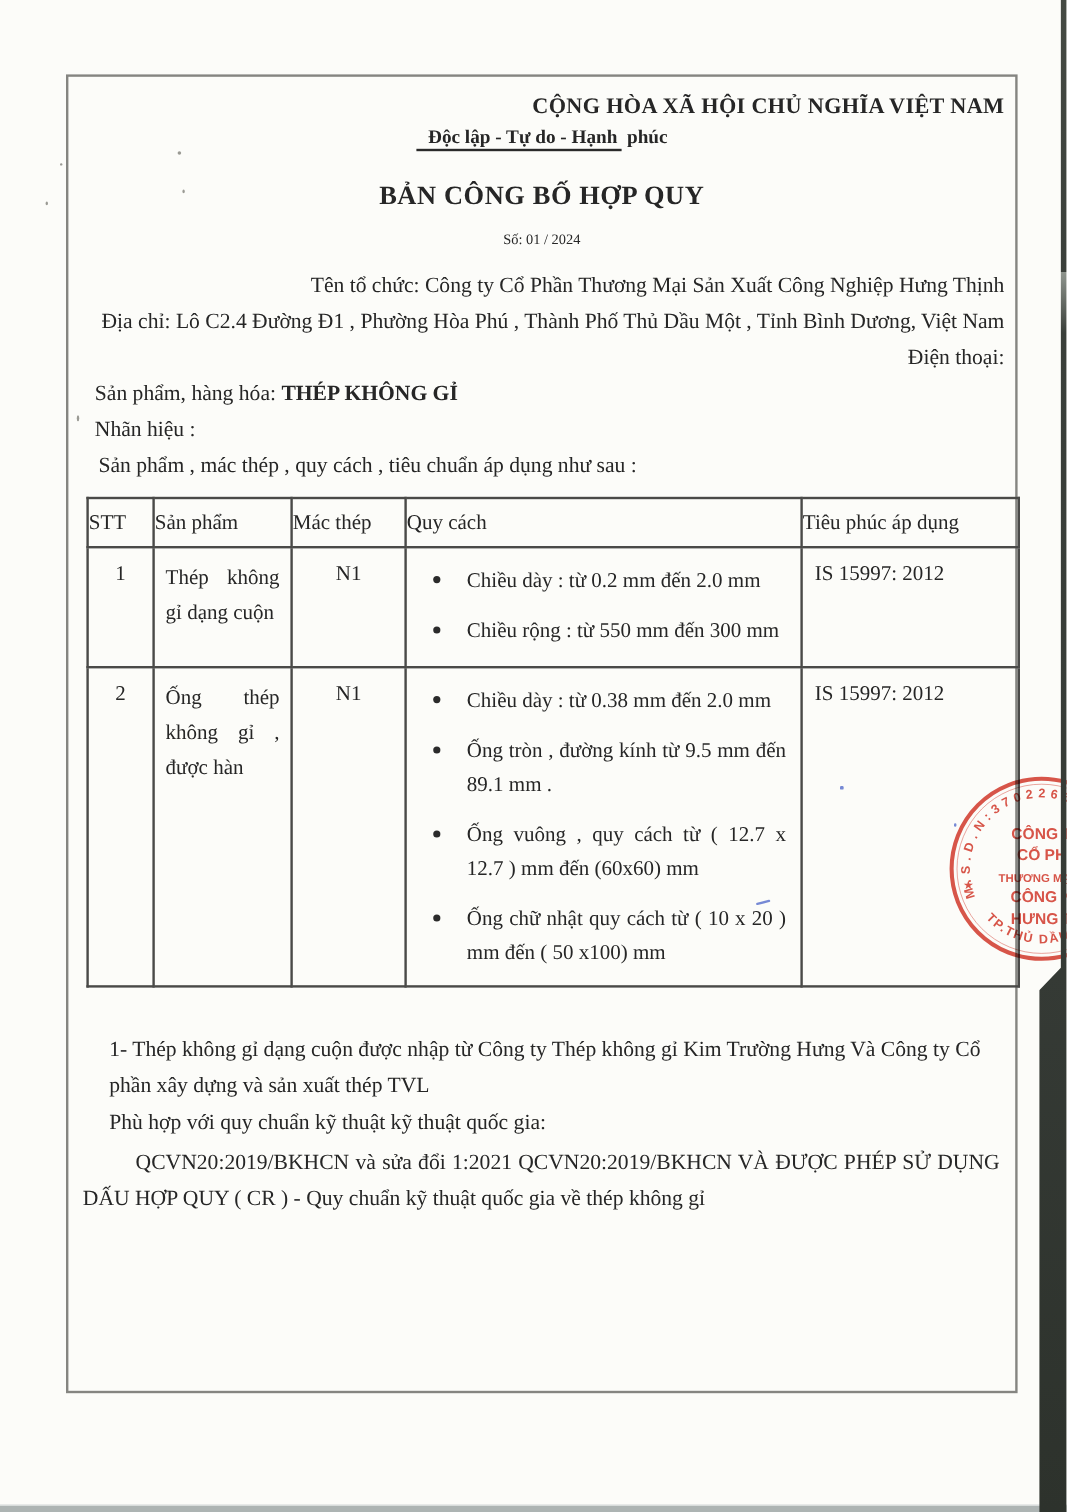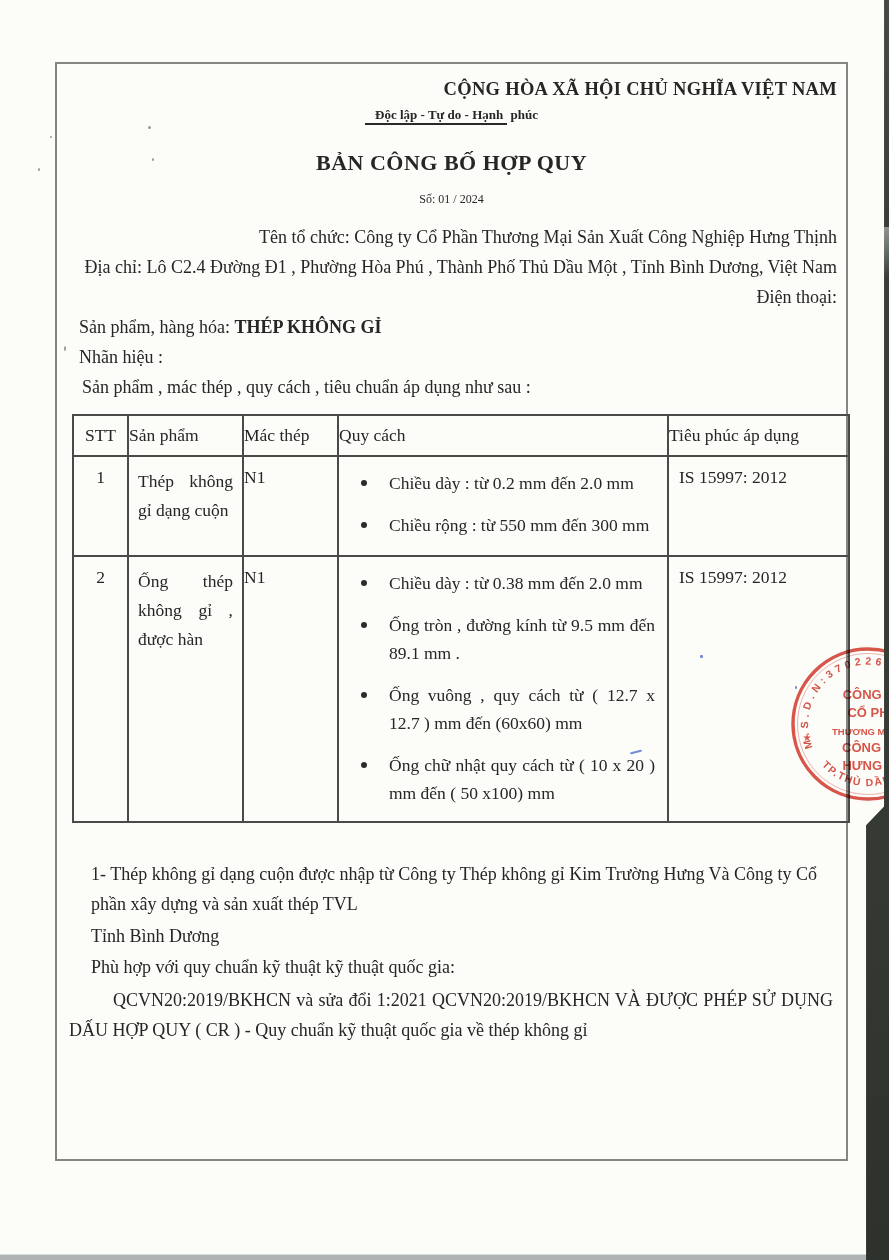--- a/index.html
+++ b/index.html
@@ -14,21 +14,21 @@
   .frame {
     position:absolute; left:55px; top:62px;
     width:793px; height:1099px;
     border:2px solid #858581;
     background:transparent;
     z-index:1;
   }
   .content { padding:0 9px; }
 
   .nat-title { margin-top:14px; text-align:right; font-size:18.5px; font-weight:bold; letter-spacing:.3px; line-height:22px;}
-  .motto { margin-top:3px; text-align:center; font-size:13px; font-weight:bold; line-height:23px; }
+  .motto { margin-top:3px; text-align:center; font-size:16px; font-weight:bold; line-height:23px; }
   .motto .underlined { border-bottom:2px solid #2a2a2a; padding:0 4px 1px 10px; }
   .doc-title { margin-top:24px; text-align:center; font-size:22px; font-weight:bold; letter-spacing:.5px; line-height:26px; }
   .doc-no { margin-top:12px; text-align:center; font-size:12px; line-height:22px; }
 
   .info { margin-top:12px; font-size:18px; }
   .info p { line-height:30px; }
   .indent-a { padding-left:7px;text-align:right; }
   .indent-b { padding-left:13px; }
   .indent-c { padding-left:16px; }
   .bold { font-weight:bold; }
@@ -38,25 +38,25 @@
     border-collapse:collapse; table-layout:fixed;
     width:776px; font-size:17.5px;
   }
   table.spec th, table.spec td {
     border:2px solid #4a4a48;
     vertical-align:top;
     font-weight:normal;
   }
   col.c-stt{width:55px;} col.c-sp{width:115px;} col.c-mt{width:95px;} col.c-qc{width:330px;} col.c-tc{width:181px;}
   table.spec thead th { height:41px; vertical-align:middle; text-align:left; padding-left:0; }
-  table.spec thead th.center { text-align:center; padding-left:0; }
+  table.spec thead th.center { padding-left:0; }
   td.stt { text-align:center; padding-top:10px; height:100px; }
   td.stt2 { height:235px; }
   td.sp { text-align:justify; padding:10px 9px 0 9px; line-height:29px; }
-  td.mt { padding-top:10px; }
+  td.mt { text-align:center; padding-top:10px; }
   td.tc { padding:10px 6px 0 10px; }
   .qc-item { display:flex; padding:0 12px 0 22px; margin-top:12px; margin-bottom:14px; }
   .qc-dot { flex:none; width:6px; height:6px; border-radius:50%; background:#2b2b2b; margin-top:11px; margin-right:22px; }
   .qc-text { flex:1; text-align:justify; line-height:28px; }
 
   .notes { margin-top:36px; font-size:18px; padding-left:25px; padding-right:4px; }
   .notes p { line-height:30px; }
   .note2 { padding-left:20px; text-indent:-20px; margin-top:1px; }
   .province { line-height:30px; margin-top:2px; }
   .conform-intro { line-height:31px; margin-top:1px; }
@@ -156,21 +156,20 @@
                 <span class="qc-text">Ống chữ nhật quy cách từ ( 10 x 20 ) mm đến ( 50 x100) mm</span>
               </div>
           </td>
           <td class="tc">IS 15997: 2012</td>
         </tr>
       </tbody>
     </table>
 
     <div class="notes">
       <p class="note1"><span>1-</span><span> Thép không gỉ dạng cuộn được nhập từ Công ty Thép không gỉ Kim Trường Hưng Và Công ty Cổ phần xây dựng và sản xuất thép TVL</span></p>
-      <p class="province">Tỉnh Bình Dương</p>
       <p class="conform-intro">Phù hợp với quy chuẩn kỹ thuật kỹ thuật quốc gia:</p>
       <p class="conform-body">QCVN20:2019/BKHCN và sửa đổi 1:2021 QCVN20:2019/BKHCN VÀ ĐƯỢC PHÉP SỬ DỤNG DẤU HỢP QUY ( CR ) -  Quy chuẩn kỹ thuật quốc gia về thép không gỉ</p>
     </div>
 
   </div>
 </div>
 
 <svg class="stamp" viewBox="0 0 200 200" xmlns="http://www.w3.org/2000/svg">
   <circle cx="100" cy="100" r="75" fill="none" stroke="#d7493d" stroke-width="3.4"></circle>
   <circle cx="100" cy="100" r="70.5" fill="none" stroke="#d7493d" stroke-width="0.8" opacity="0.55"></circle>

